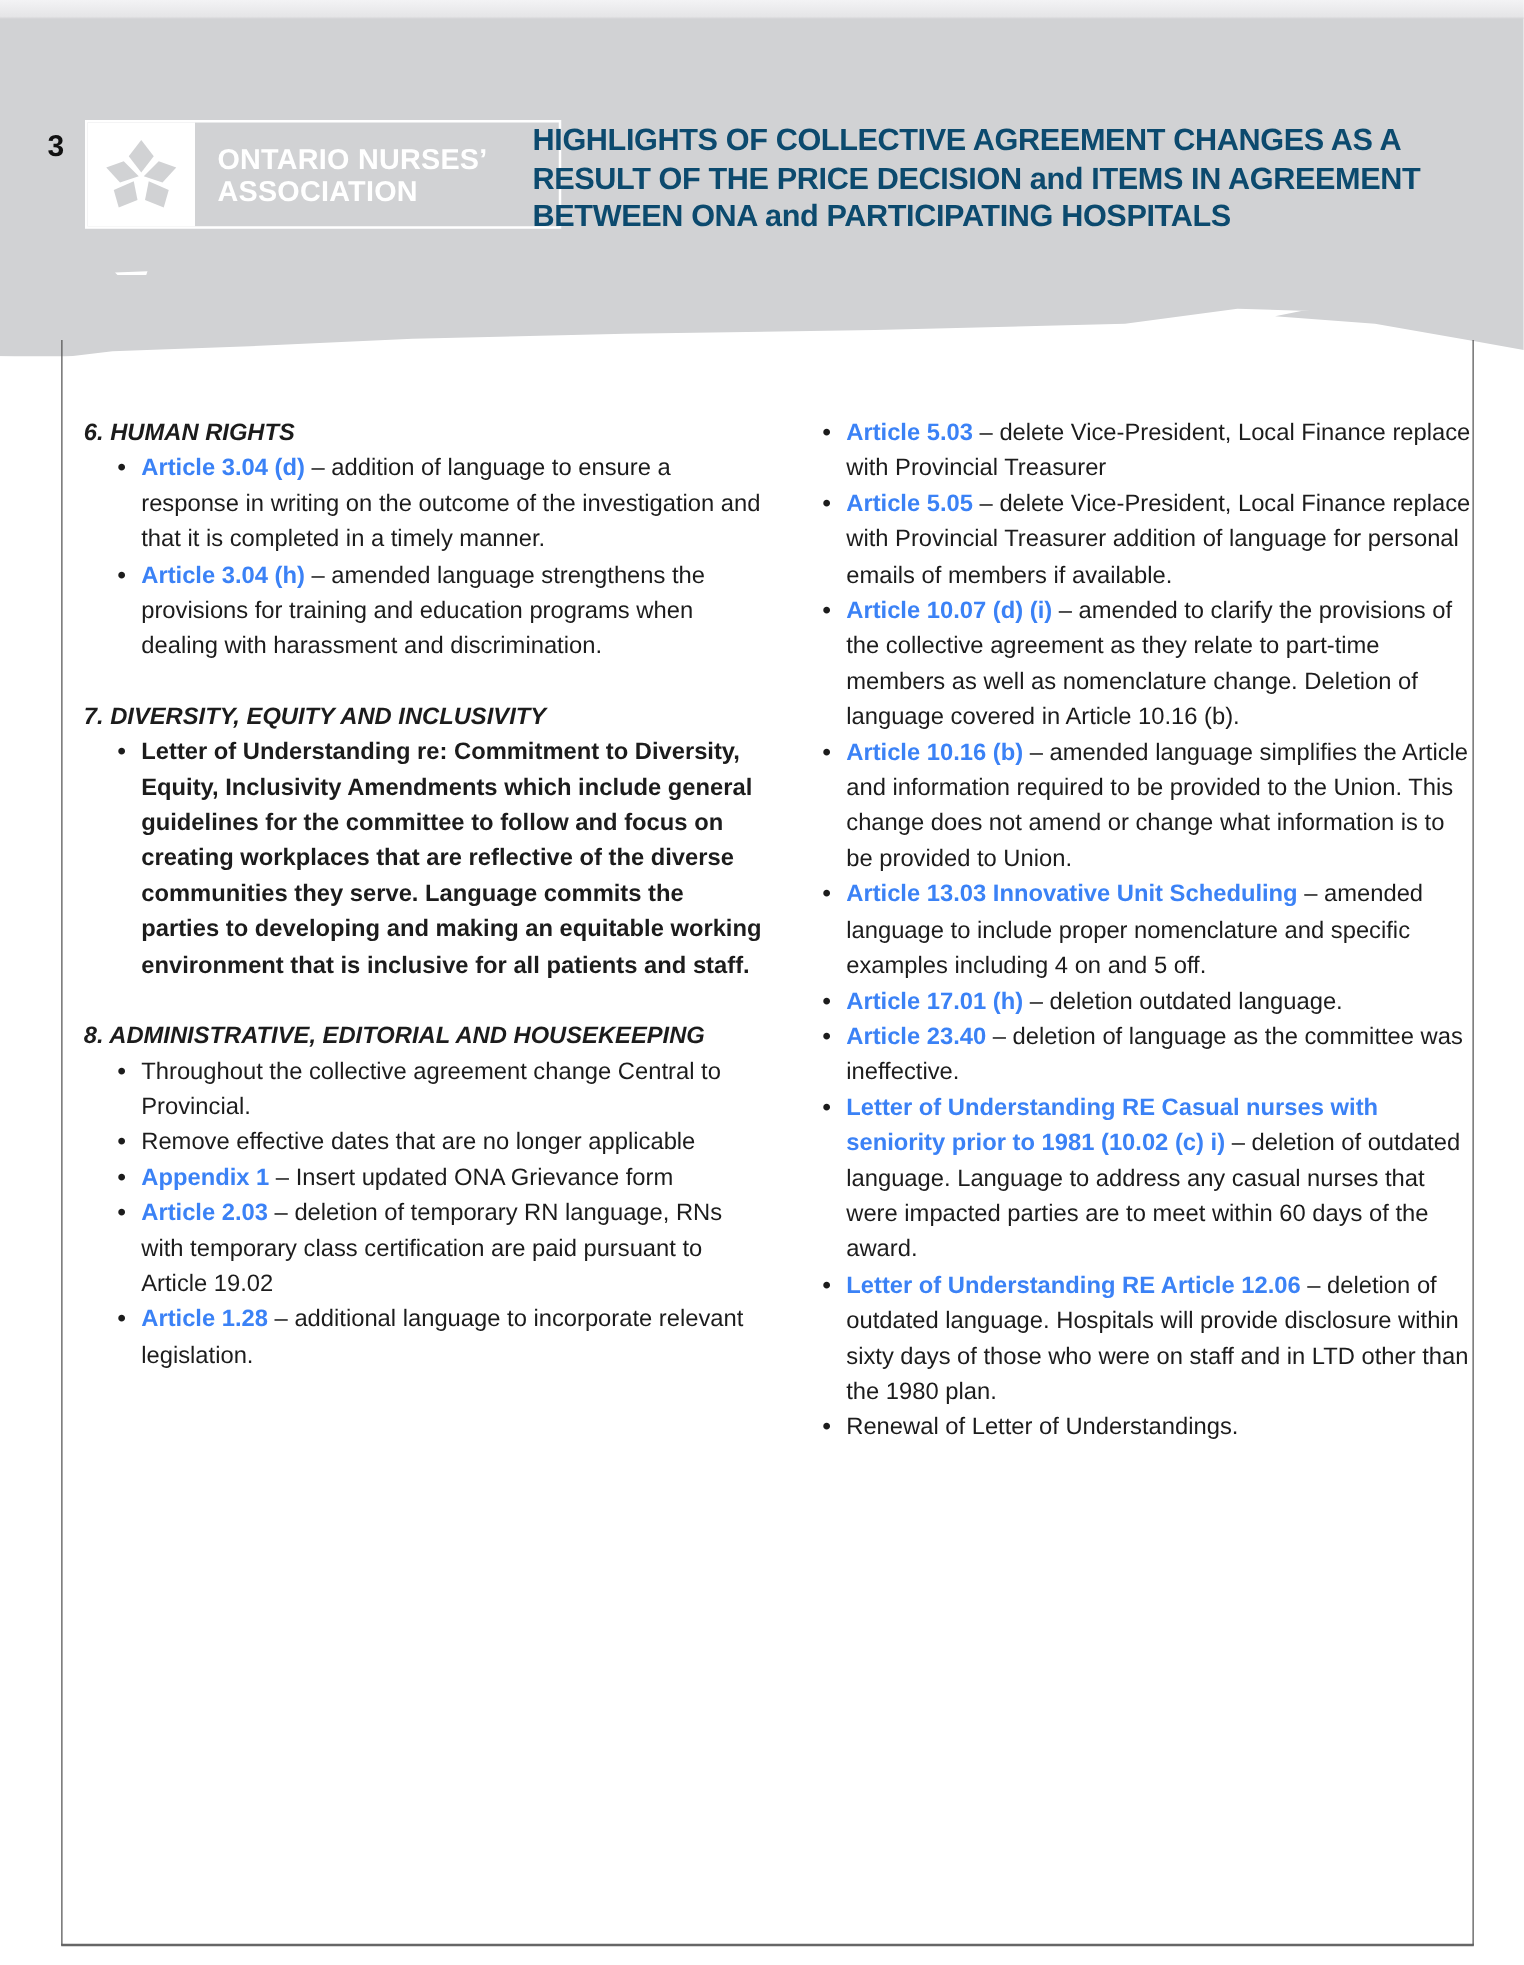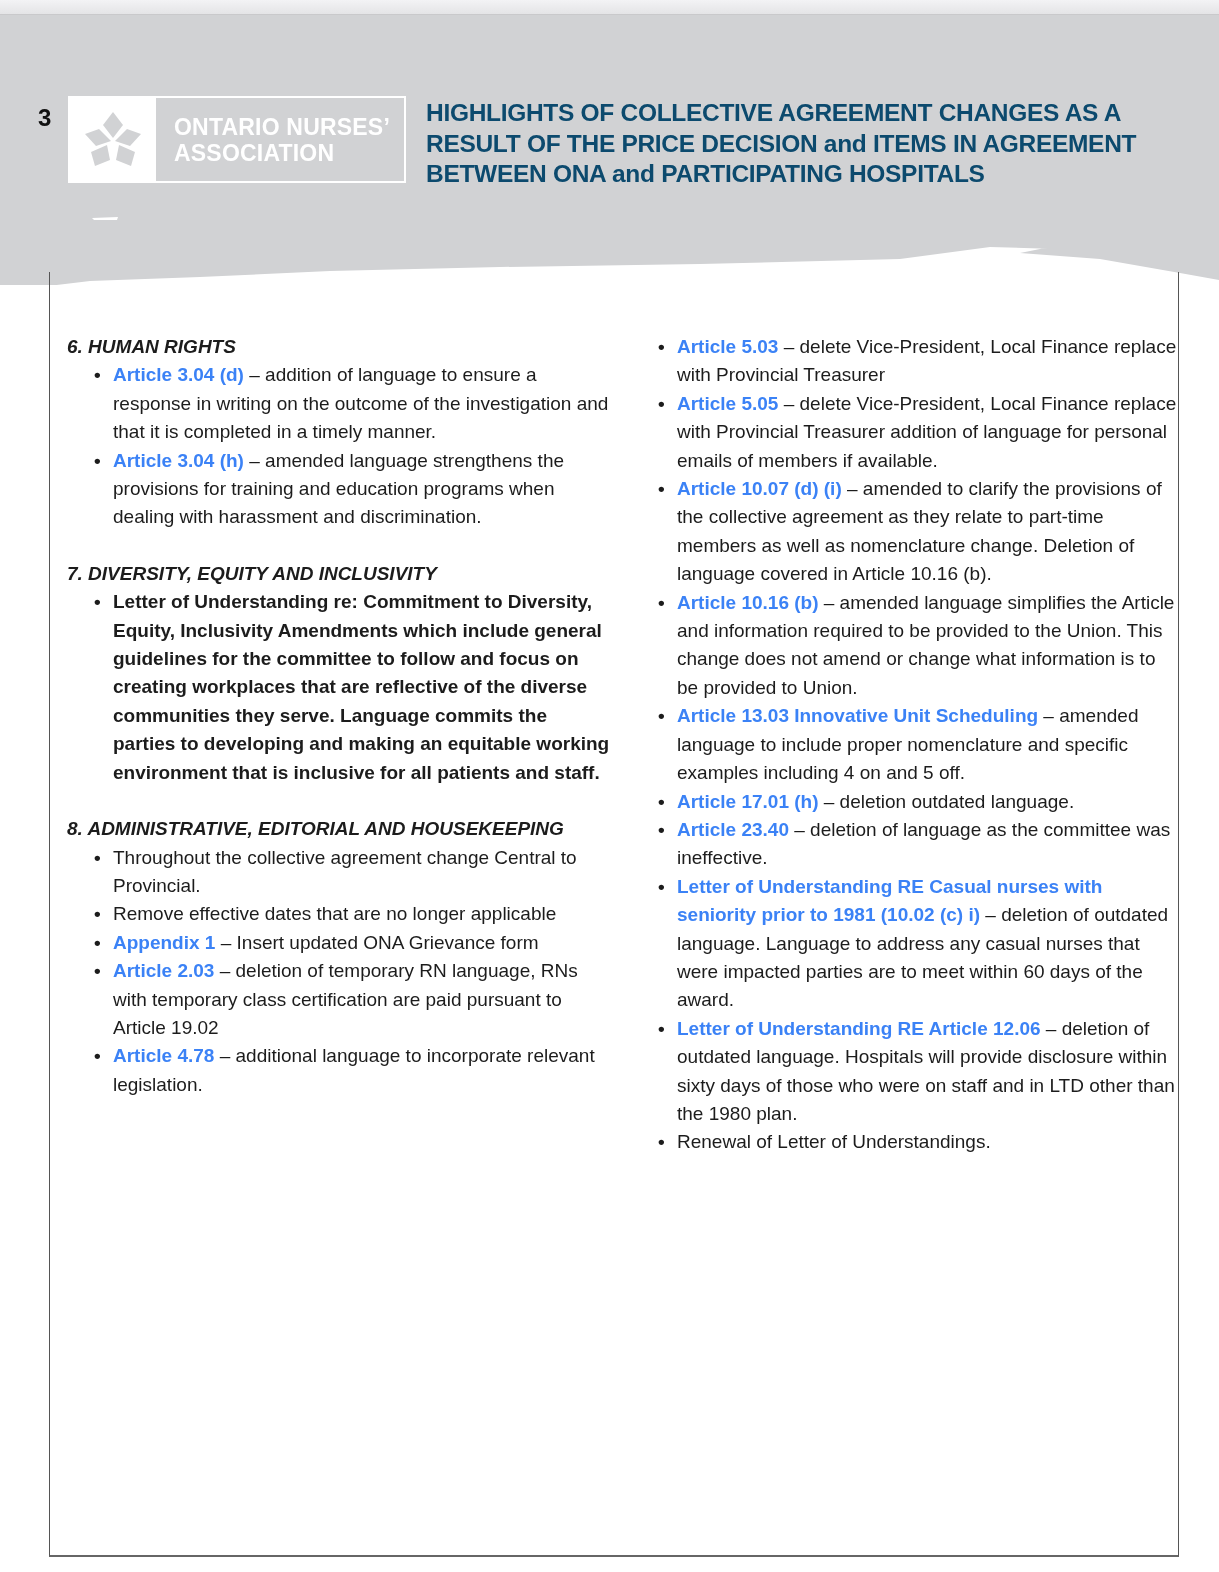--- a/index.html
+++ b/index.html
@@ -7,21 +7,21 @@
     width: 1219px; height: 1572px; position: relative; overflow: hidden;
     background: #ffffff;
     font-family: "Liberation Sans", sans-serif;
     color: #1a1a1a;
   }
   .topbar { position: absolute; left: 0; top: 0; width: 1219px; height: 14px;
     background: linear-gradient(#f3f3f5, #e4e4e6); border-bottom: 1px solid #c9c9cb; }
   .banner { position: absolute; left: 0; top: 15px; width: 1219px; height: 270px; }
   .banner svg { display: block; }
   .page-num { position: absolute; left: 38px; top: 104px; font-weight: bold; font-size: 24px; color: #111; }
-  .logo { position: absolute; left: 68px; top: 96px; width: 338px; height: 87px; border: 2px solid #fff; box-sizing: border-box; display: flex; }
+  .logo { position: absolute; left: 68px; top: 96px; width: 381px; height: 87px; border: 2px solid #fff; box-sizing: border-box; display: flex; }
   .logo-mark { width: 86px; height: 100%; background: #fff; display: flex; align-items: center; justify-content: center; }
   .logo-text { flex: 1; color: #fff; font-weight: bold; font-size: 23px; line-height: 26px; padding: 16px 0 0 18px; letter-spacing: 0.2px; }
   .doc-title { position: absolute; left: 426px; top: 98px; width: 760px; font-weight: bold; font-size: 24.5px; line-height: 30.5px; color: #0c4a6e; letter-spacing: -0.3px; }
   .frame { position: absolute; left: 49px; top: 272px; width: 1130px; height: 1285px; border-left: 1px solid #555; border-right: 1px solid #555; border-bottom: 2px solid #666; box-sizing: border-box; }
   .col { position: absolute; font-size: 19px; line-height: 28.4px; color: #1c1c1c; }
   .col-left { left: 67px; top: 333px; width: 545px; }
   .col-right { left: 658px; top: 333px; width: 520px; }
   .section-title { font-weight: bold; margin: 0; font-style: italic; }
   .section { margin-bottom: 28px; }
   ul { list-style: none; margin: 0; padding: 0; }
@@ -85,21 +85,21 @@
       <li><span>Letter of Understanding re: Commitment to Diversity, Equity, Inclusivity  Amendments which include general guidelines for the committee to follow and focus on creating workplaces that are reflective of the diverse communities they serve. Language commits the parties to developing and making an equitable working environment that is inclusive for all patients and staff.</span></li>
     </ul>
   </div>
   <div class="section">
     <p class="section-title">8. ADMINISTRATIVE, EDITORIAL AND HOUSEKEEPING</p>
     <ul>
       <li><span>Throughout the collective agreement change Central to Provincial.</span></li>
       <li><span>Remove effective dates that are no longer applicable</span></li>
       <li><span class="b">Appendix 1</span><span> – Insert updated ONA Grievance form</span></li>
       <li><span class="b">Article 2.03</span><span> – deletion of temporary RN language, RNs with temporary class certification are paid pursuant to Article 19.02</span></li>
-      <li><span class="b">Article 4.78</span><span> – additional language to incorporate relevant legislation.</span></li>
+      <li><span class="b">Article 1.28</span><span> – additional language to incorporate relevant legislation.</span></li>
     </ul>
   </div>
 </div>
 
 <div class="col col-right">
   <ul>
     <li><span class="b">Article 5.03</span><span> – delete Vice-President, Local Finance replace with Provincial Treasurer</span></li>
     <li><span class="b">Article 5.05</span><span> – delete Vice-President, Local Finance replace with Provincial Treasurer addition of language for personal emails of members if available.</span></li>
     <li><span class="b">Article 10.07 (d) (i)</span><span> – amended to clarify the provisions of the collective agreement as they relate to part-time members as well as nomenclature change. Deletion of language covered in Article 10.16 (b).</span></li>
     <li><span class="b">Article 10.16 (b)</span><span> – amended language simplifies the Article and information required to be provided to the Union. This change does not amend or change what information is to be provided to Union.</span></li>

